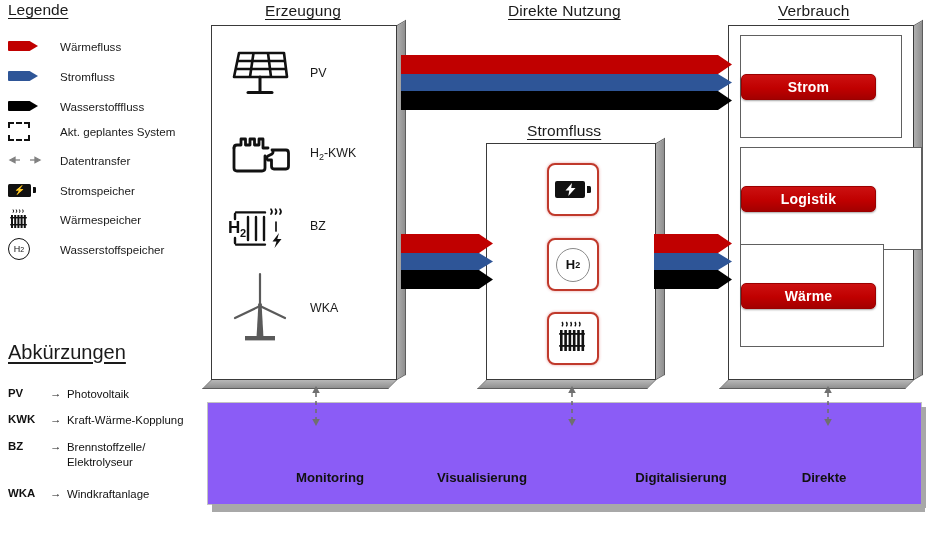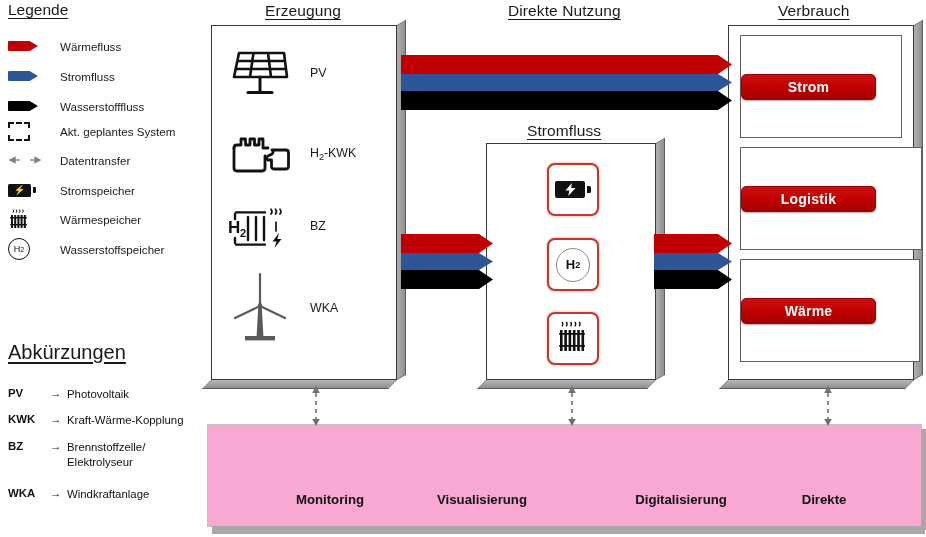--- a/index.html
+++ b/index.html
@@ -156,22 +156,22 @@
     background: linear-gradient(180deg,#cc1111 0%,#c00000 55%,#a30000 100%);
     border: 1px solid #9b0000;
     color: #fff; font-size: 14px; font-weight: bold;
     display: flex; align-items: center; justify-content: center;
     box-shadow: 0 1px 2px rgba(0,0,0,.35);
     letter-spacing: .2px;
   }
 
   
   .bottom-bar {
-    position: absolute; left: 207px; top: 424px; width: 715px; height: 103px;
-    background: #f9a8d4; border: 1px solid #c3c3c3;
+    position: absolute; left: 207px; top: 402px; width: 715px; height: 103px;
+    background: #8b5cf6; border: 1px solid #c3c3c3;
   }
   .bottom-bar .shade {
     position: absolute; left: 4px; bottom: -8px; width: 100%; height: 8px;
     background: #a8a8a8;
   }
   .bottom-bar .side-shade {
     position: absolute; right: -8px; top: 4px; width: 8px; height: 100%;
     background: #a8a8a8;
   }
   .bb-label {
@@ -425,21 +425,21 @@
     <div class="bottom"></div>
     <div class="face"></div>
   </div>
 
   <div class="cons-cell" style="left:740px;top:35px;width:162px;height:103px;z-index:5">
     <div class="pill">Strom</div>
   </div>
   <div class="cons-cell" style="left:740px;top:147px;width:182px;height:103px;z-index:5">
     <div class="pill">Logistik</div>
   </div>
-  <div class="cons-cell" style="left:740px;top:259px;width:180px;height:103px;z-index:5">
+  <div class="cons-cell" style="left:740px;top:244px;width:144px;height:103px;z-index:5">
     <div class="pill">Wärme</div>
   </div>
 
   <div class="flow red glow-r" style="left:401px;top:55px;width:331px;height:19px;z-index:6"></div>
   <div class="flow blue" style="left:401px;top:74px;width:331px;height:17px;z-index:6"></div>
   <div class="flow black" style="left:401px;top:91px;width:331px;height:19px;z-index:6"></div>
 
   <div class="flow red glow-r" style="left:401px;top:234px;width:92px;height:19px;z-index:6"></div>
   <div class="flow blue" style="left:401px;top:253px;width:92px;height:17px;z-index:6"></div>
   <div class="flow black" style="left:401px;top:270px;width:92px;height:19px;z-index:6"></div>

